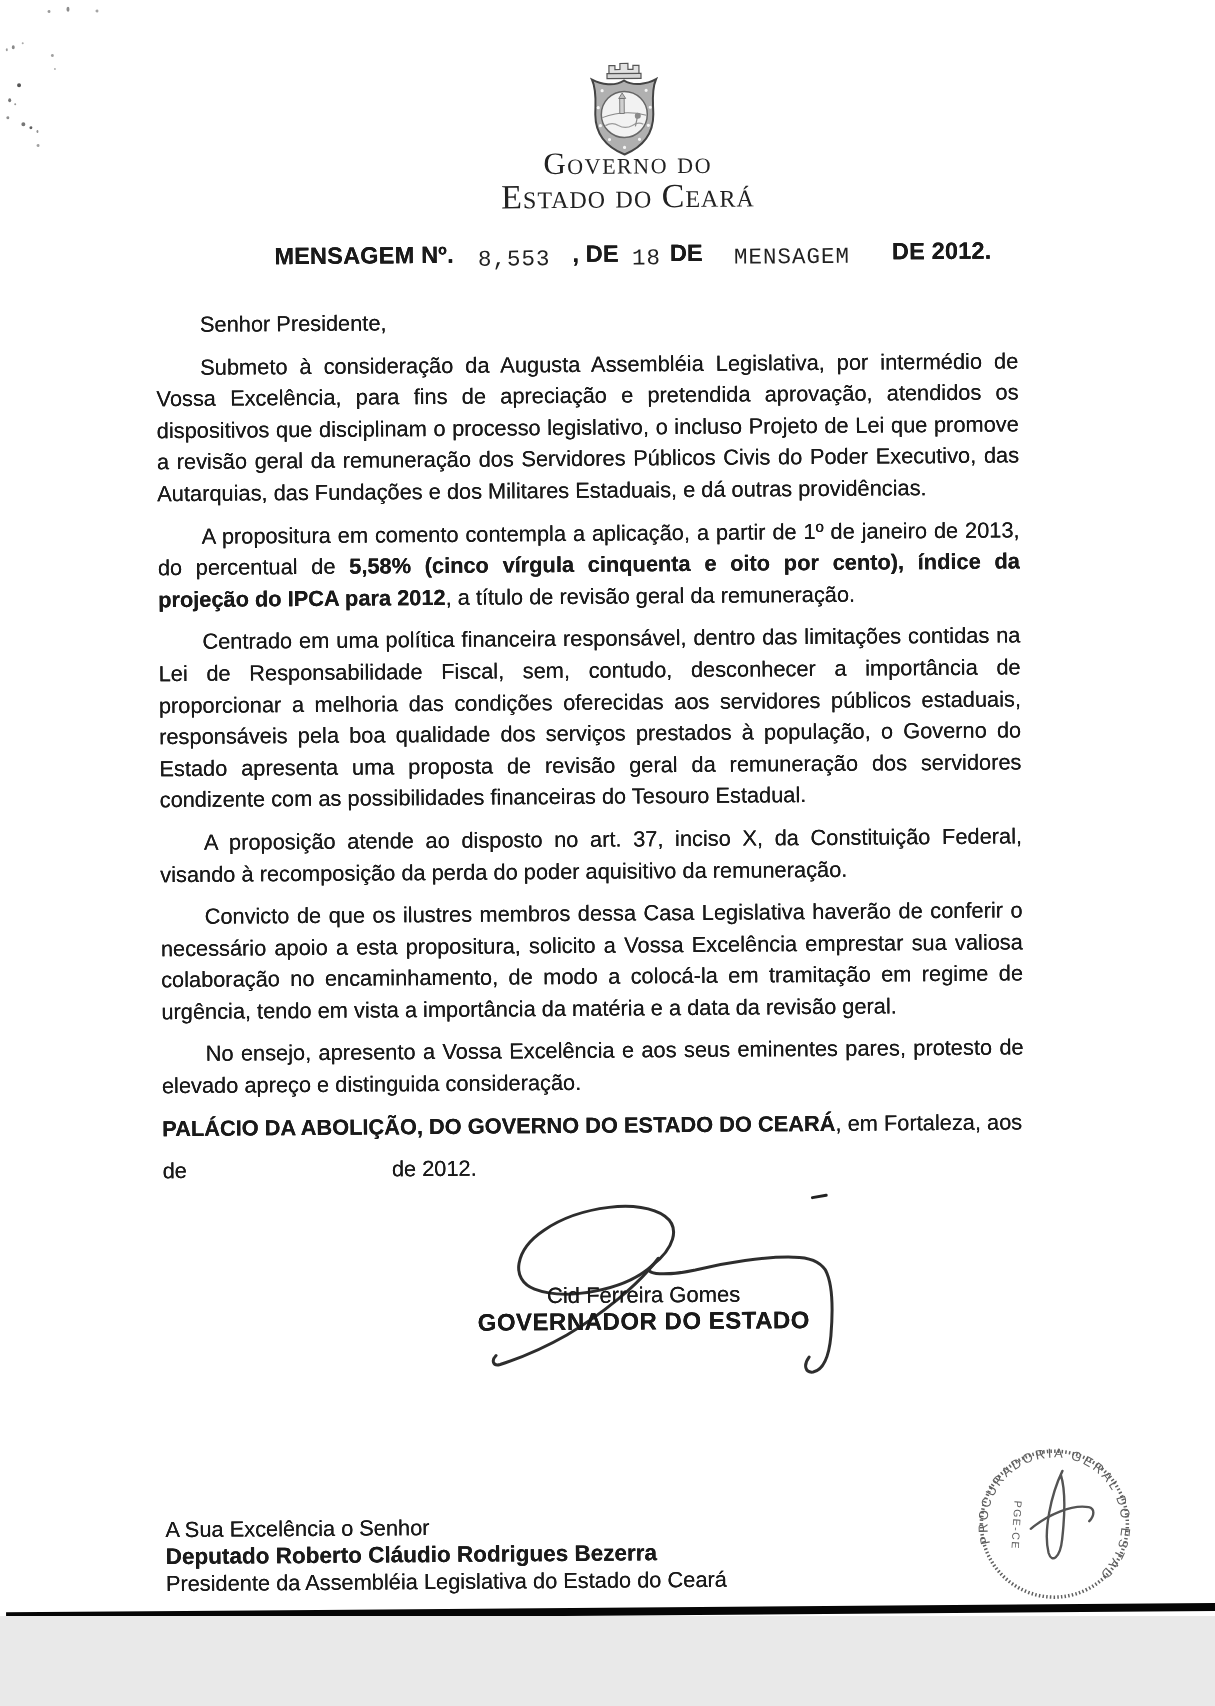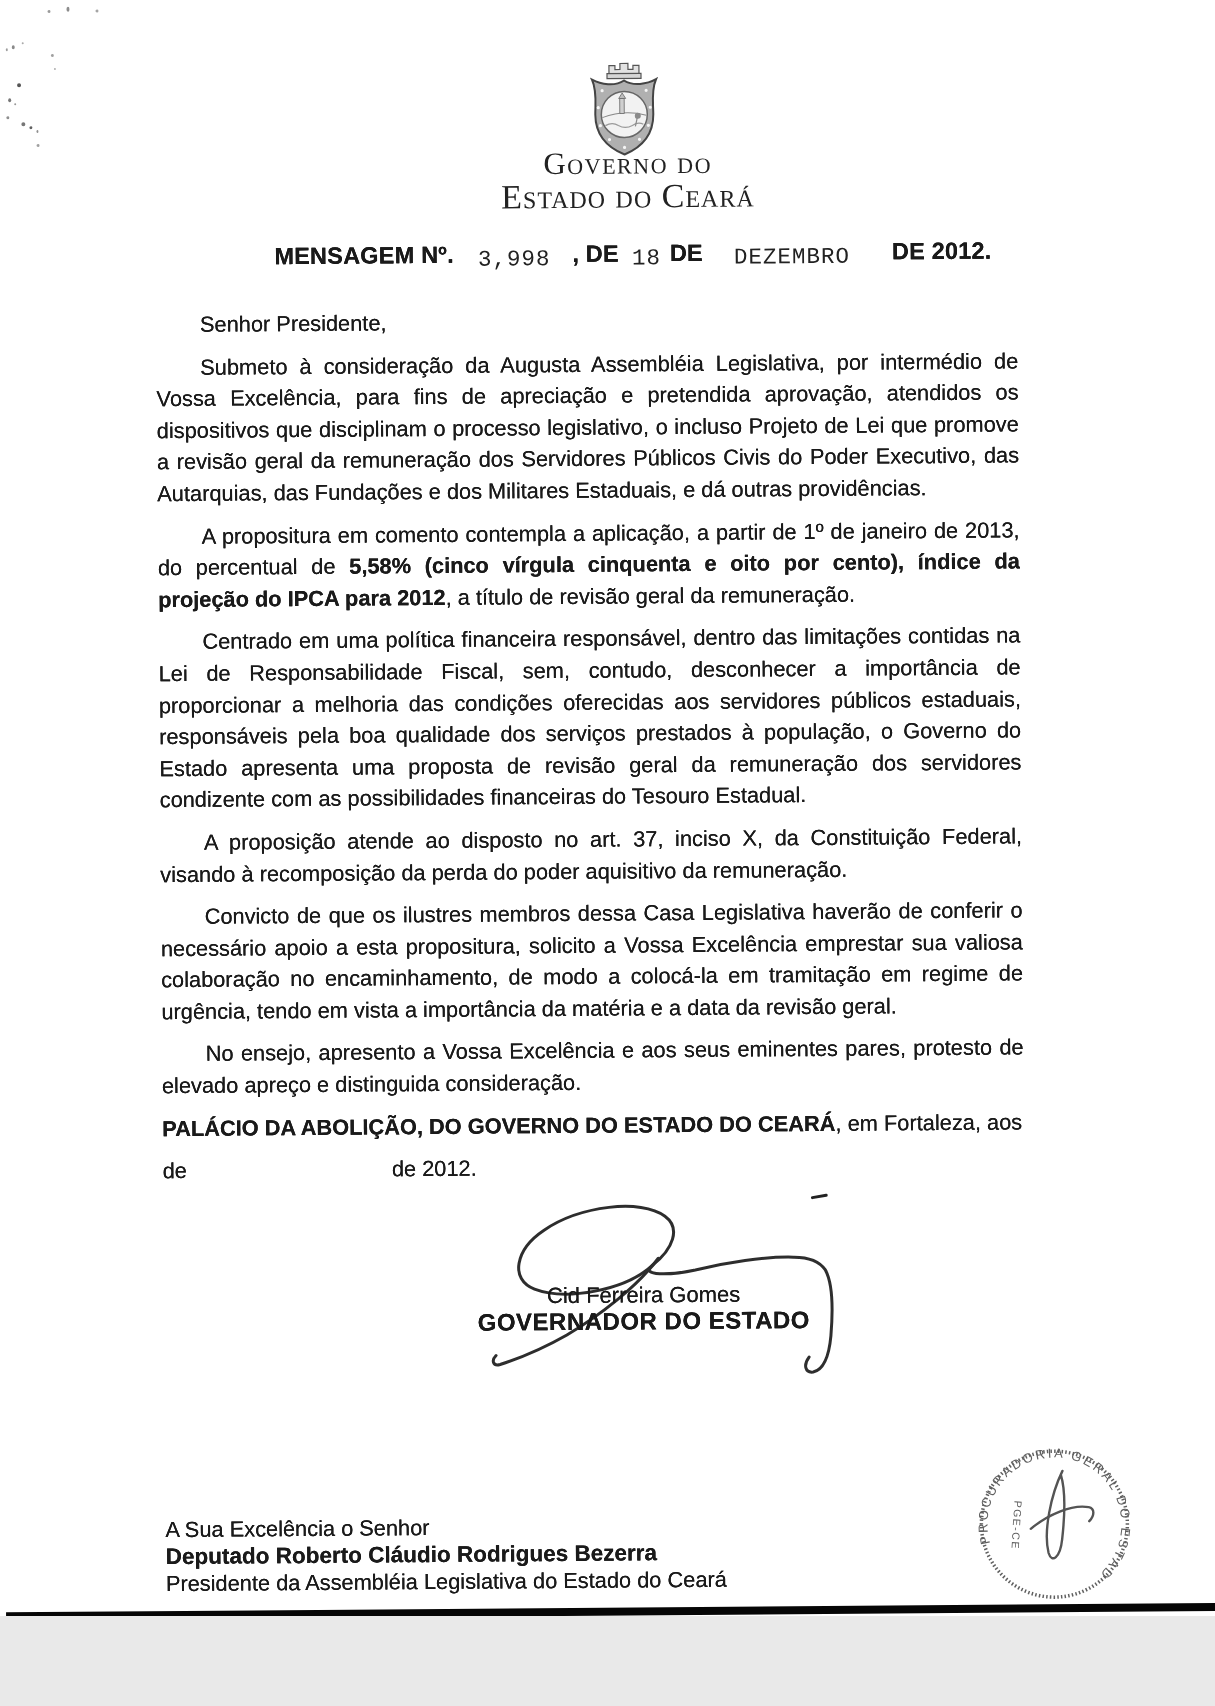--- a/index.html
+++ b/index.html
@@ -113,25 +113,25 @@
       <circle cx="52.5" cy="56.5" r="3" fill="#8a8a8a"></circle>
     </svg>
 
     <div class="orgname">
       <div class="l1">Governo do</div>
       <div class="l2">Estado do Ceará</div>
     </div>
 
     <div class="msgline">
       <span>MENSAGEM Nº.</span>
-      <span class="typed g24">3,998</span>
+      <span class="typed g24">8,553</span>
       <span class="g22">, DE</span>
       <span class="typed g13">18</span>
       <span class="g9">DE</span>
-      <span class="typed g31">DEZEMBRO</span>
+      <span class="typed g31">MENSAGEM</span>
       <span class="g42">DE 2012.</span>
     </div>
 
     <div class="body-flow">
       <p class="salut">Senhor Presidente,</p>
       <p>Submeto à consideração da Augusta Assembléia Legislativa, por intermédio de Vossa Excelência, para fins de apreciação e pretendida aprovação, atendidos os dispositivos que disciplinam o processo legislativo, o incluso Projeto de Lei que promove a revisão geral da remuneração dos Servidores Públicos Civis do Poder Executivo, das Autarquias, das Fundações e dos Militares Estaduais, e dá outras providências.</p>
       <p><span>A propositura em comento contempla a aplicação, a partir de 1º de janeiro de 2013, do percentual de </span><span class="bold">5,58% (cinco vírgula cinquenta e oito por cento), índice da projeção do IPCA para 2012</span><span>, a título de revisão geral da remuneração.</span></p>
       <p>Centrado em uma política financeira responsável, dentro das limitações contidas na Lei de Responsabilidade Fiscal, sem, contudo, desconhecer a importância de proporcionar a melhoria das condições oferecidas aos servidores públicos estaduais, responsáveis pela boa qualidade dos serviços prestados à população, o Governo do Estado apresenta uma proposta de revisão geral da remuneração dos servidores condizente com as possibilidades financeiras do Tesouro Estadual.</p>
       <p>A proposição atende ao disposto no art. 37, inciso X, da Constituição Federal, visando à recomposição da perda do poder aquisitivo da remuneração.</p>
       <p>Convicto de que os ilustres membros dessa Casa Legislativa haverão de conferir o necessário apoio a esta propositura, solicito a Vossa Excelência emprestar sua valiosa colaboração no encaminhamento, de modo a colocá-la em tramitação em regime de urgência, tendo em vista a importância da matéria e a data da revisão geral.</p>

